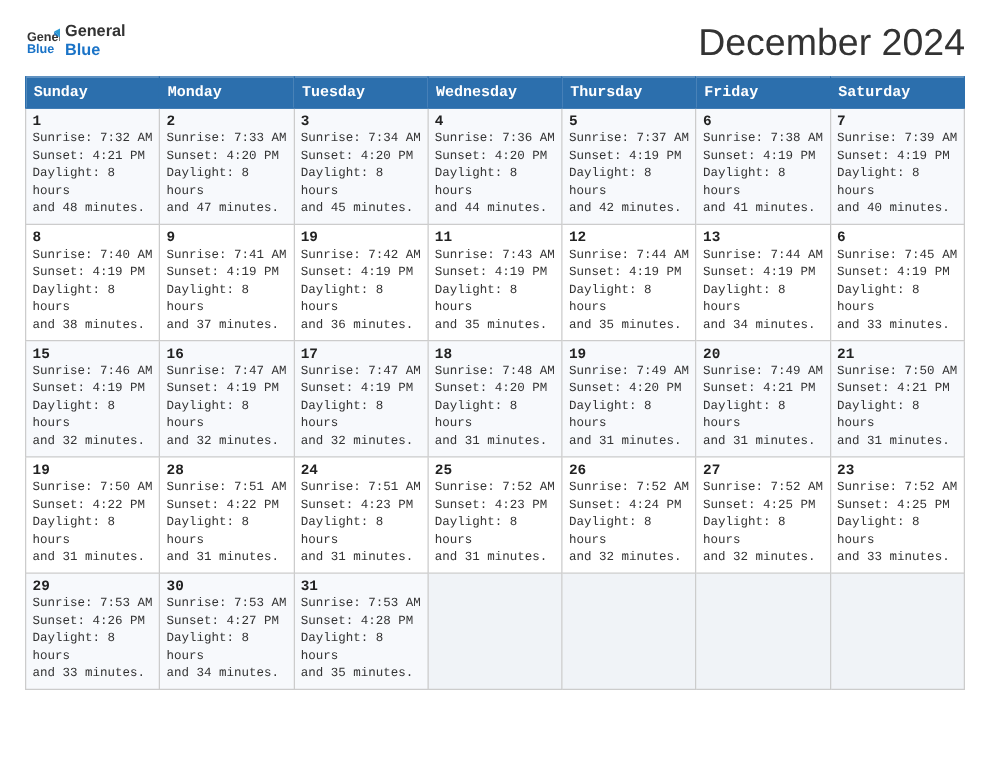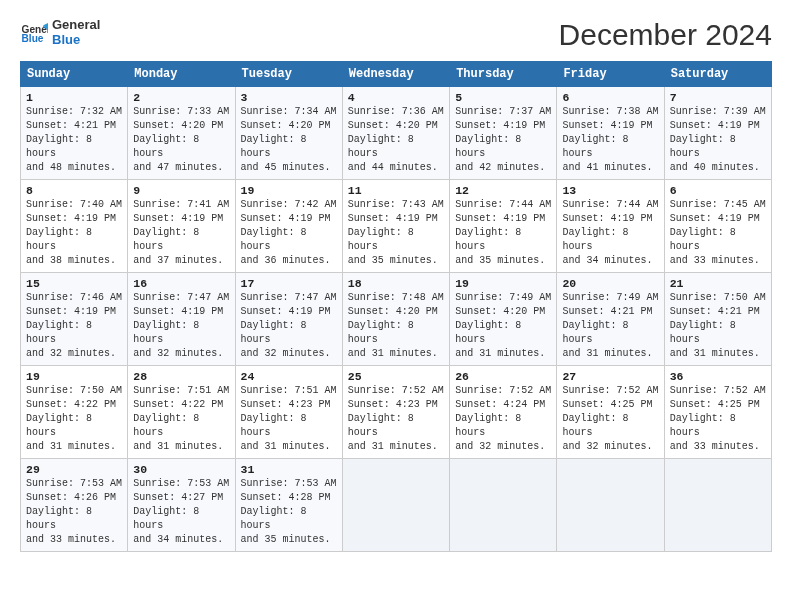--- a/index.html
+++ b/index.html
@@ -234,21 +234,21 @@
           </td>
           <td>
             <span class="day-num">26</span>
 <div class="day-info">Sunrise: 7:52 AM<br>Sunset: 4:24 PM<br>Daylight: 8 hours<br> and 32 minutes.</div>
           </td>
           <td>
             <span class="day-num">27</span>
 <div class="day-info">Sunrise: 7:52 AM<br>Sunset: 4:25 PM<br>Daylight: 8 hours<br> and 32 minutes.</div>
           </td>
           <td>
-            <span class="day-num">36</span>
+            <span class="day-num">23</span>
 <div class="day-info">Sunrise: 7:52 AM<br>Sunset: 4:25 PM<br>Daylight: 8 hours<br> and 33 minutes.</div>
           </td>
         </tr>
         <tr>
           <td>
             <span class="day-num">29</span>
 <div class="day-info">Sunrise: 7:53 AM<br>Sunset: 4:26 PM<br>Daylight: 8 hours<br> and 33 minutes.</div>
           </td>
           <td>
             <span class="day-num">30</span>

